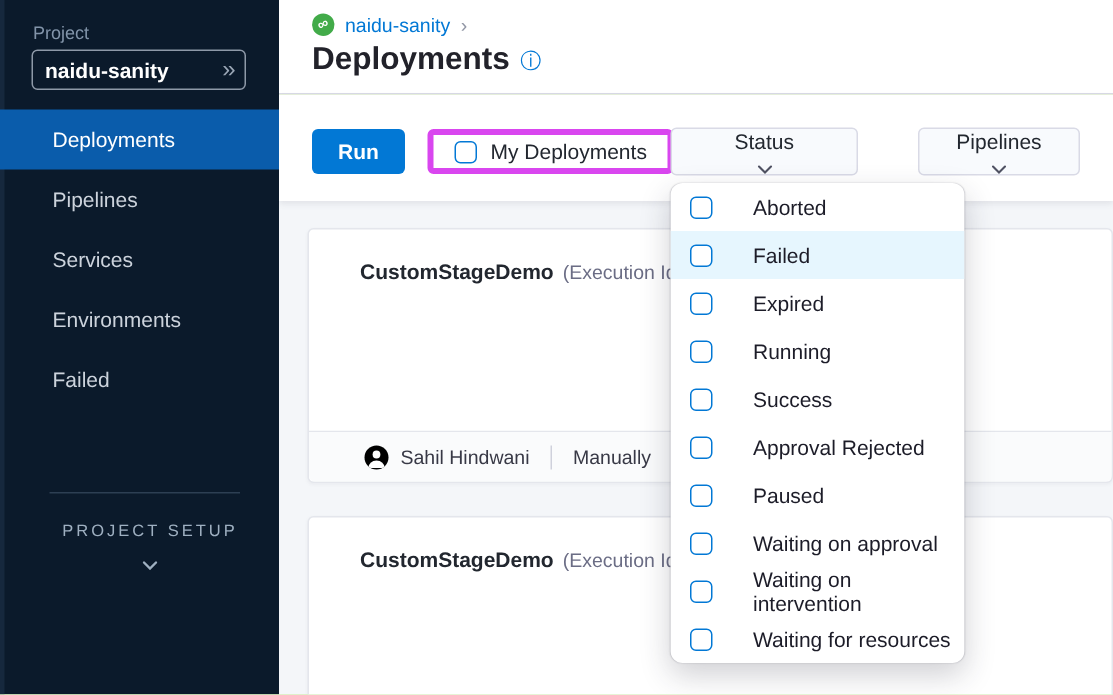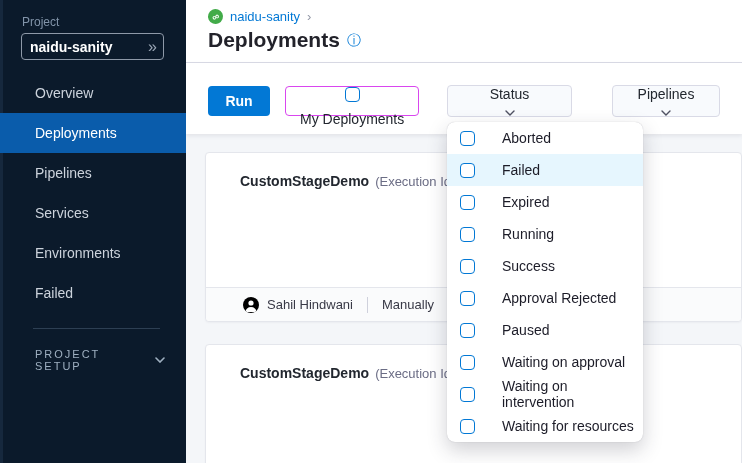--- a/index.html
+++ b/index.html
@@ -14,21 +14,21 @@
   .project-box { position:absolute; left:21px; top:33px; width:143px; height:27px; border:1px solid #8e99a8;
     border-radius:4px; display:flex; align-items:center; padding:0 8px; cursor:pointer; }
   .project-name { color:#fff; font-weight:bold; font-size:14px; flex:1; }
   .project-expand { color:#9aa6b5; font-size:16px; line-height:1; letter-spacing:-2px; }
   .nav { position:absolute; left:0; top:73px; width:100%; }
   .nav-item { height:40px; display:flex; align-items:center; padding-left:35px; font-size:14px;
     color:#ccd3dc; cursor:pointer; }
   .nav-item.selected { background:#0a5cab; color:#ffffff; }
   .side-divider { position:absolute; left:33px; top:328px; width:127px; height:1px; background:#2d3f53; }
   .project-setup { position:absolute; left:35px; top:348px; width:130px; display:flex; align-items:center;
-    gap:14px; font-size:11px; letter-spacing:2px; color:#9fb0c1; cursor:pointer; }
+    gap:14px; font-size:11px; letter-spacing:2px; color:#9fb0c1; cursor:pointer;flex-direction:column; }
 
   
   .main { position:absolute; left:186px; top:0; right:0; bottom:0; }
   .page-header { position:absolute; left:0; top:0; right:0; height:63px; background:#fff;
     border-bottom:1px solid #d9dae5; }
   .breadcrumb { position:absolute; left:22px; top:9px; display:flex; align-items:center; gap:7px; }
   .module-icon { width:15px; height:15px; border-radius:50%; background:#42ab49; color:#fff;
     display:flex; align-items:center; justify-content:center; font-size:10px; font-weight:bold;
     transform:rotate(-25deg); }
   .crumb-link { font-size:13px; color:#0278d5; cursor:pointer; }
@@ -36,22 +36,22 @@
   .page-title-row { position:absolute; left:22px; top:28px; display:flex; align-items:center; gap:7px; }
   .page-title { font-size:21px; font-weight:bold; color:#22222a; }
   .info-icon { color:#0278d5; font-size:14px; line-height:1; cursor:pointer; }
 
   
   .toolbar { position:absolute; left:0; top:63px; right:0; height:71px; background:#fff;
     box-shadow:0 2px 4px rgba(96,97,112,0.12); z-index:2; }
   .run-btn { position:absolute; left:22px; top:23px; width:62px; height:30px; background:#0278d5;
     color:#fff; font-weight:bold; font-size:14px; border:none; border-radius:4px; cursor:pointer; }
   .mydep-btn { position:absolute; left:99px; top:23px; height:30px; padding:0 14px; background:#fff;
-    border:1px solid #d946ef; border-radius:4px; display:flex; align-items:center; gap:9px;
-    font-size:14px; color:#22272f; cursor:pointer;flex-direction:column; }
+    border:4px solid #d946ef; border-radius:4px; display:flex; align-items:center; gap:9px;
+    font-size:14px; color:#22272f; cursor:pointer; }
   .checkbox { width:15px; height:15px; border:1.5px solid #0278d5; border-radius:4px; background:#fff;
     flex:none; cursor:pointer; }
   .select-btn { position:absolute; top:22px; height:32px; background:#f8fafd; border:1px solid #d9dae6;
     border-radius:4px; display:flex; align-items:center; justify-content:space-between;
     padding:0 12px; font-size:14px; color:#22272f; cursor:pointer;flex-direction:column; }
   .status-select { left:261px; width:125px; }
   .pipelines-select { left:426px; width:108px; }
   .chev { width:10px; height:6px; flex:none; }
 
   
@@ -86,23 +86,20 @@
 <div class="app">
 
   <nav class="sidebar">
     <div class="rail"></div>
     <div class="project-label">Project</div>
     <div class="project-box">
       <span class="project-name">naidu-sanity</span>
       <span class="project-expand">»</span>
     </div>
     <div class="nav">
-      <div class="nav-item">
-          <span>Overview</span>
-        </div>
       <div class="nav-item selected">
           <span>Deployments</span>
         </div>
       <div class="nav-item">
           <span>Pipelines</span>
         </div>
       <div class="nav-item">
           <span>Services</span>
         </div>
       <div class="nav-item">

